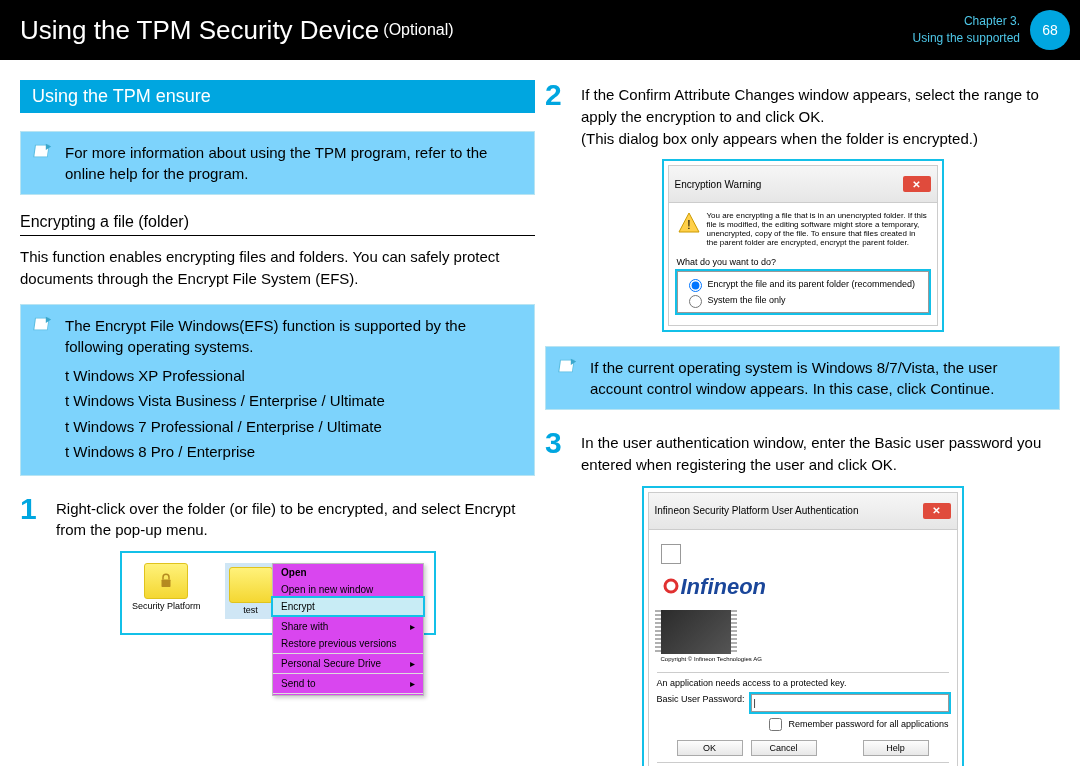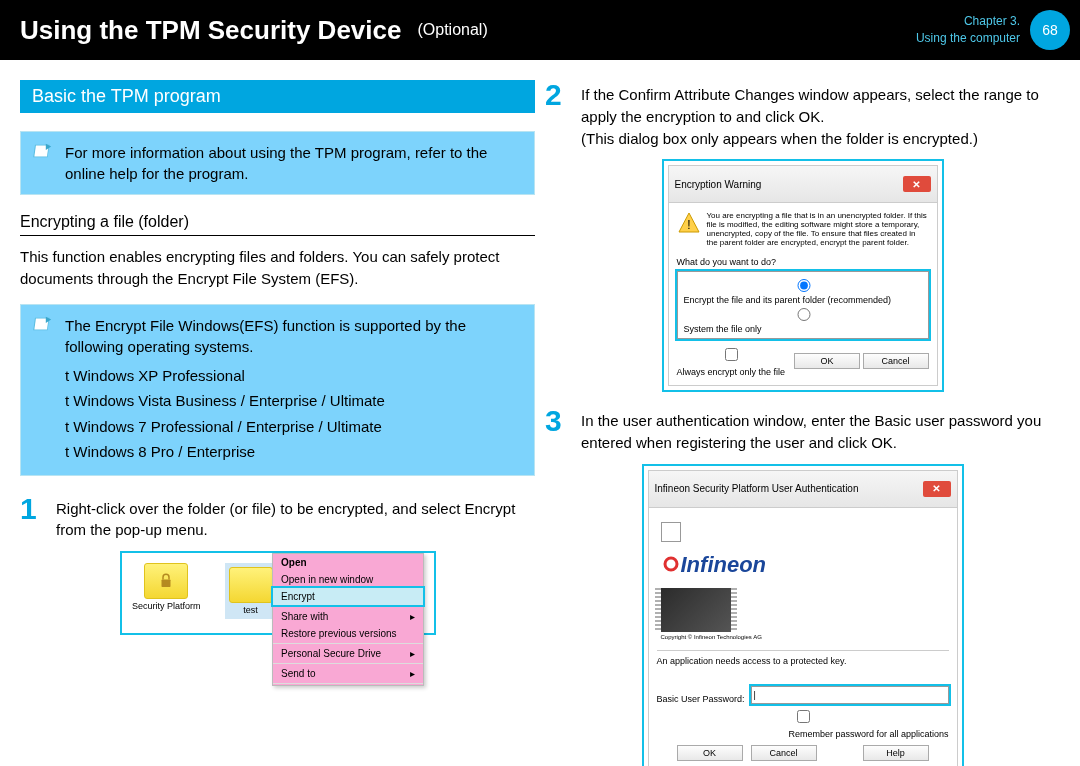--- a/index.html
+++ b/index.html
@@ -13,25 +13,25 @@
     background: #000;
     color: #fff;
     height: 60px;
     display: flex;
     align-items: center;
     padding: 0 10px 0 20px;
     position: relative;
   }
   .topbar .title {
     font-size: 26px;
-    font-weight: 700;
+    font-weight: 400;
   }
   .topbar .subtitle {
     font-size: 16px;
-    margin-left: 16px;
+    margin-left: 4px;
   }
   .chapter-box {
     position: absolute;
     right: 10px;
     top: 0;
     height: 60px;
     display: flex;
     align-items: center;
     gap: 10px;
   }
@@ -186,23 +186,23 @@
     border-radius: 3px;
     border: 1px solid #e0c31d;
     display: flex;
     align-items: center;
     justify-content: center;
   }
   .folder.selected { background: #cfe6f5; padding: 4px; }
   .ctx-menu {
     position: absolute;
     left: 150px;
-    top: 0;
+    top: 10px;
     width: 150px;
-    background: #f9a8d4;
+    background: #d946ef;
     border: 1px solid #bbb;
     font-size: 10px;
     box-shadow: 2px 2px 4px rgba(0,0,0,.2);
   }
   .ctx-menu .item { padding: 3px 8px; display:flex; justify-content:space-between;}
   .ctx-menu .bold { font-weight: bold; }
   .ctx-menu .sep { border-top: 1px solid #ddd; margin: 1px 0; }
   .ctx-menu .hi { background: #c8ecf5; outline: 2px solid #13c0e8; }
   .auth-body {
     display: flex;
@@ -222,52 +222,52 @@
     width: 70px;
     height: 44px;
     background: linear-gradient(135deg,#2b2b2b,#555);
     position: relative;
   }
   .chip::before, .chip::after {
     content:""; position:absolute; top:0; bottom:0; width:6px;
     background: repeating-linear-gradient(#b0b0b0 0 2px, transparent 2px 4px);
   }
   .chip::before{left:-6px;} .chip::after{right:-6px;}
-  .pw-row { display:flex; align-items:flex-end; gap:6px; margin-top:20px;}
+  .pw-row { display:flex; align-items:flex-start; gap:6px; margin-top:6px;}
   .pw-row input {
     flex:1; height:16px; outline:2px solid #13c0e8; border:1px solid #999;
     font-size:9px; padding:0 2px;
   }
   .warn-icon {
      width: 24px; height: 24px; flex-shrink:0;
   }
-  label.ck { font-size:9px; display:flex; gap:3px;flex-direction:column;}
+  label.ck { font-size:9px; display:flex; align-items:center; gap:3px;}
   .radio-box {
      border:1px solid #999; outline:2px solid #13c0e8; padding:4px 6px; margin:4px 0;
   }
 </style>
 </head>
 <body>
 
 <div class="topbar">
   <span class="title">Using the TPM Security Device</span>
   <span class="subtitle">(Optional)</span>
   <div class="chapter-box">
     <div class="chapter-text">
       <div>Chapter 3.</div>
-      <div>Using the computer</div>
+      <div>Using the supported</div>
     </div>
     <div class="page-badge">68</div>
   </div>
 </div>
 
 <div class="content">
 
   <div class="col">
-    <div class="section-title">Basic the TPM program</div>
+    <div class="section-title">Using the TPM ensure</div>
 
     <div class="info-box">
       <span class="note-icon">
         <svg viewBox="0 0 24 20">
             <path d="M2 3h16l-2 14H0z" fill="#5bbde0"></path>
             <path d="M3 4h14l-1.7 12H1.3z" fill="#fff"></path>
             <path d="M14 2l6 3-6 4z" fill="#3aa7cc"></path>
           </svg>
       </span>
       <span>For more information about using the TPM program, refer to the online help for the program.</span>
@@ -372,33 +372,33 @@
         <div class="radio-box">
           <label class="ck">
               <input type="radio" checked="" style="">
               <span>Encrypt the file and its parent folder (recommended)</span>
             </label>
           <label class="ck">
               <input type="radio" style="">
               <span>System the file only</span>
             </label>
         </div>
-        <div style="display:flex; justify-content:space-between; align-items:center; margin-top:6px;">
-          <label class="ck">
-              <input type="checkbox" style="">
-              <span>Always encrypt only the file</span>
-            </label>
-          <div>
-            <span class="btn">OK</span>
-            <span class="btn">Cancel</span>
-          </div>
-        </div>
-      </div>
-    </div>
-
+      </div>
+    </div>
+
+    <div class="info-box">
+      <span class="note-icon">
+        <svg viewBox="0 0 24 20">
+            <path d="M2 3h16l-2 14H0z" fill="#5bbde0"></path>
+            <path d="M3 4h14l-1.7 12H1.3z" fill="#fff"></path>
+            <path d="M14 2l6 3-6 4z" fill="#3aa7cc"></path>
+          </svg>
+      </span>
+      <span>If the current operating system is Windows 8/7/Vista, the user account control window appears. In this case, click Continue.</span>
+    </div>
 
     <div class="step">
       <div class="step-num">3</div>
       <div class="step-text">In the user authentication window, enter the Basic user password you entered when registering the user and click OK.</div>
     </div>
 
     <div class="dlg-frame" style="width:310px;">
       <div class="dlg-titlebar">
         <span>Infineon Security Platform User Authentication</span>
         <span class="close-btn">✕</span>

